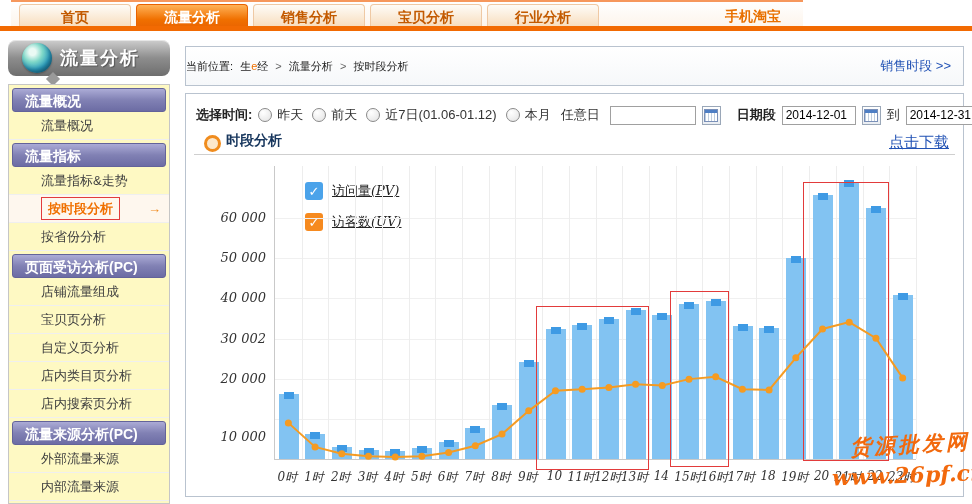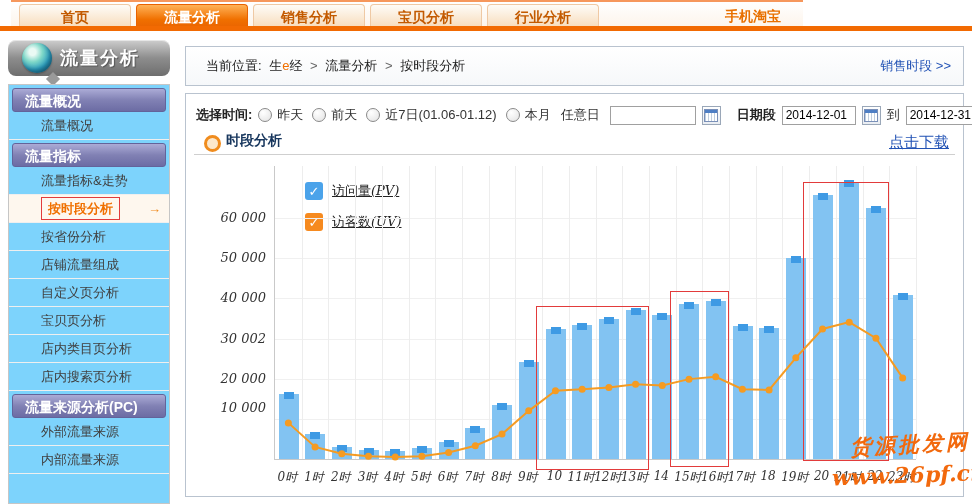--- a/index.html
+++ b/index.html
@@ -19,35 +19,35 @@
   .side-title{position:absolute;left:8px;top:40px;width:162px;height:36px;border-radius:8px;
               background:linear-gradient(#cecece,#8d8d8d 50%,#6e6e6e);
               box-shadow:inset 0 1px 0 rgba(255,255,255,.5);}
   .side-title .txt{position:absolute;left:52px;top:0;line-height:36px;color:#fff;font-size:18px;
                    font-weight:bold;letter-spacing:2px;text-shadow:1px 1px 1px #555;}
   .globe{position:absolute;left:14px;top:3px;width:30px;height:30px;border-radius:50%;
          background:radial-gradient(circle at 35% 30%,#eafaf4 12%,#7fd8c8 35%,#2e9fc0 62%,#1f6e8c 95%);
          box-shadow:inset -2px -3px 4px rgba(0,40,60,.45),0 1px 2px rgba(0,0,0,.3);}
   .side-tail{position:absolute;left:48px;top:74px;width:10px;height:10px;background:#9a9a9a;
              transform:rotate(45deg);}
-  .menu{position:absolute;left:8px;top:84px;width:162px;height:420px;background:#7dd3fc;
+  .menu{position:absolute;left:8px;top:84px;width:162px;height:420px;background:#fef9c3;
         border:1px solid #c6c6c6;box-sizing:border-box;overflow:hidden;}
   .menu-header{margin:3px 3px 0 3px;height:24px;line-height:24px;border-radius:3px;
                background:linear-gradient(#ababd6,#8181b4 50%,#6c6ca4);
                border:1px solid #63639a;box-sizing:border-box;
                color:#fff;font-weight:bold;font-size:14px;padding-left:12px;cursor:pointer;}
   .menu-item{height:27px;line-height:27px;padding-left:32px;font-size:13px;color:#404040;
              border-bottom:1px solid #efefef;cursor:pointer;position:relative;}
   .menu-item.active{color:#f07000;font-weight:bold;background:#fef7ee;}
   .menu-item.active .redbox{border:1px solid #e23b3b;padding:3px 6px;}
   .menu-item .arrow{position:absolute;right:8px;top:0;color:#f08c20;font-weight:bold;}
   
   .crumbbar{position:absolute;left:185px;top:46px;width:779px;height:40px;box-sizing:border-box;
             border:1px solid #b9c3cf;background:linear-gradient(#ffffff,#f6f8fa);}
-  .crumbbar .inner{position:absolute;left:20px;top:0;line-height:38px;color:#222;font-size:13px;}
+  .crumbbar .inner{position:absolute;left:0;top:0;line-height:38px;color:#222;font-size:11px;}
   .crumbbar .e{color:#f07000;}
   .crumbbar .sep{color:#666;margin:0 4px;}
   .crumb-link{position:absolute;right:12px;top:0;line-height:38px;color:#2353b5;
               font-size:13px;cursor:pointer;}
   
   .panel{position:absolute;left:185px;top:93px;width:779px;height:404px;box-sizing:border-box;
          border:1px solid #b9c3cf;background:#fff;}
   .filterrow{position:absolute;left:10px;top:8px;height:26px;display:flex;align-items:center;
              gap:6px;font-size:13px;white-space:nowrap;}
   .flabel{font-weight:bold;color:#222;}
@@ -115,23 +115,24 @@
   <span class="txt">流量分析</span>
 </div>
 <div class="side-tail"></div>
 <div class="menu" id="sidebar-menu">
     <div class="menu-header">流量概况</div>
     <div class="menu-item"><span>流量概况</span></div>
     <div class="menu-header">流量指标</div>
     <div class="menu-item"><span>流量指标&amp;走势</span></div>
     <div class="menu-item active"><span class="redbox">按时段分析</span><span class="arrow">→</span></div>
     <div class="menu-item"><span>按省份分析</span></div>
+    <div class="menu-header">页面受访分析(PC)</div>
     <div class="menu-item"><span>店铺流量组成</span></div>
+    <div class="menu-item"><span>宝贝页分析</span></div>
     <div class="menu-item"><span>自定义页分析</span></div>
-    <div class="menu-item"><span>宝贝页分析</span></div>
     <div class="menu-item"><span>店内类目页分析</span></div>
     <div class="menu-item"><span>店内搜索页分析</span></div>
     <div class="menu-header">流量来源分析(PC)</div>
     <div class="menu-item"><span>外部流量来源</span></div>
     <div class="menu-item"><span>内部流量来源</span></div>
   </div>
 
 <div class="crumbbar">
   <div class="inner">
     <span>当前位置:</span>
@@ -317,21 +318,21 @@
         <circle cx="467.3958333333333" cy="223.16164383561645" r="3.5" fill="#f59b22"></circle>
         <circle cx="494.1041666666667" cy="223.96438356164384" r="3.5" fill="#f59b22"></circle>
         <circle cx="520.8125" cy="191.85479452054796" r="3.5" fill="#f59b22"></circle>
         <circle cx="547.5208333333333" cy="162.95616438356163" r="3.5" fill="#f59b22"></circle>
         <circle cx="574.2291666666666" cy="156.13287671232877" r="3.5" fill="#f59b22"></circle>
         <circle cx="600.9374999999999" cy="172.1876712328767" r="3.5" fill="#f59b22"></circle>
         <circle cx="627.6458333333333" cy="211.92328767123288" r="3.5" fill="#f59b22"></circle>
       </svg>
     </div>
   <div id="ylabels">
-      <div class="ytick" style="left: 18px; top: 306px;">10 000</div>
+      <div class="ytick" style="left: 18px; top: 335px;">10 000</div>
       <div class="ytick" style="left: 18px; top: 276.726px;">20 000</div>
       <div class="ytick" style="left: 18px; top: 236.589px;">30 002</div>
       <div class="ytick" style="left: 18px; top: 196.452px;">40 000</div>
       <div class="ytick" style="left: 18px; top: 156.315px;">50 000</div>
       <div class="ytick" style="left: 18px; top: 116.178px;">60 000</div>
     </div>
   <div id="xlabels">
       <div class="xtick" style="left: 86.3542px; top: 375px;">0时</div>
       <div class="xtick" style="left: 113.062px; top: 375px;">1时</div>
       <div class="xtick" style="left: 139.771px; top: 375px;">2时</div>

